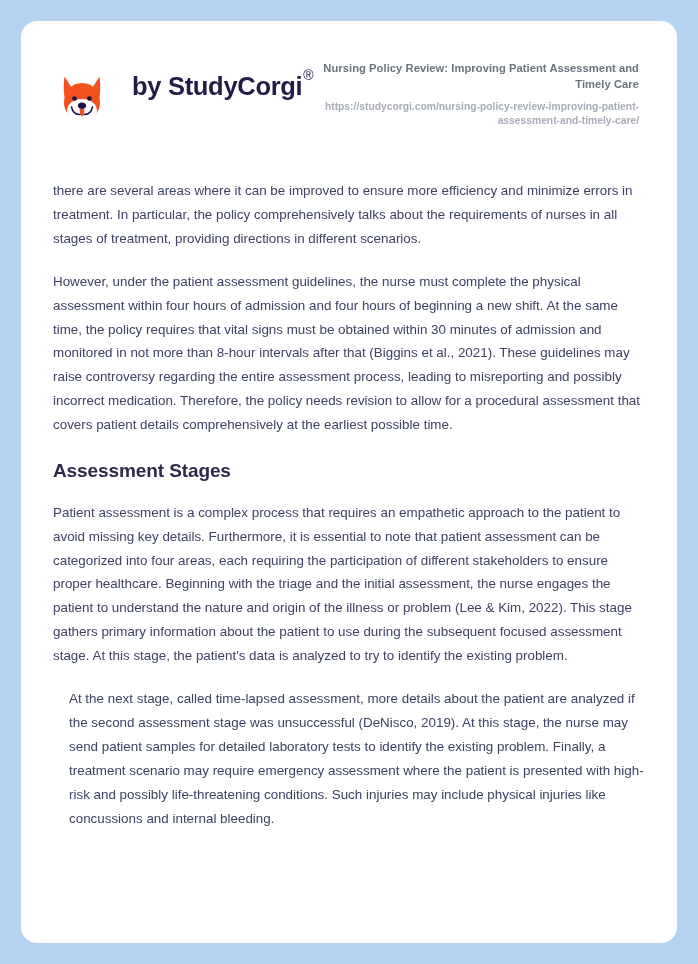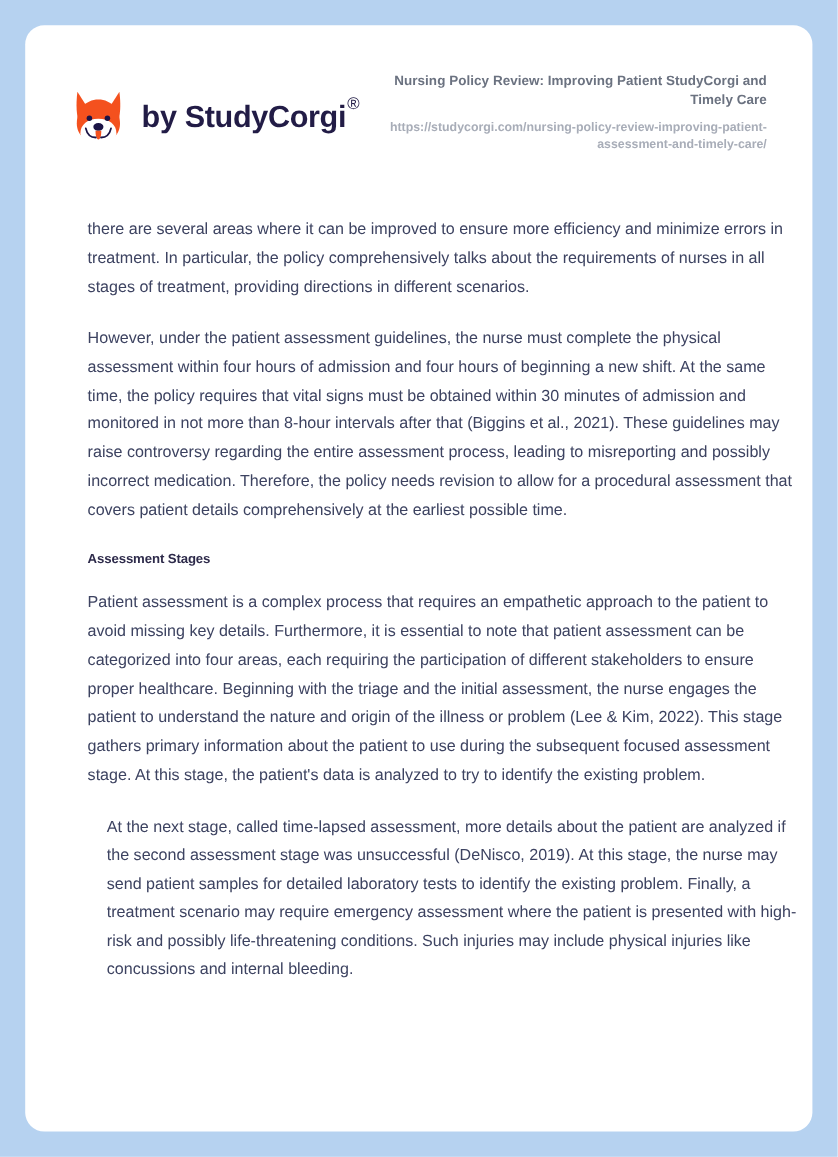--- a/index.html
+++ b/index.html
@@ -34,22 +34,22 @@
     width: 100%;
     height: 80px;
     display: flex;
     align-items: flex-start;
     justify-content: space-between;
     padding: 0 38px 0 38px;
   }
 
   .brand {
     display: flex;
-    align-items: center;
-    gap: 13px;
+    align-items: flex-start;
+    gap: 27px;
     padding-top: 14px;
   }
 
   .brand-mark {
     width: 46px;
     height: 48px;
     flex: none;
     display: block;
   }
 
@@ -92,37 +92,37 @@
     font-size: 10.3px;
     font-weight: bold;
     color: #a8adb8;
     line-height: 1.42;
     word-break: break-word;
   }
 
   
   .doc-body {
     position: absolute;
-    left: 52px;
+    left: 32px;
     top: 158px;
     width: 596px;
   }
 
   .doc-body p {
     font-size: 13.4px;
     line-height: 23.9px;
     color: #3d4361;
     margin-bottom: 19px;
     text-align: left;
   }
 
   .doc-body p:last-child { margin-bottom: 0; margin-left: 16px; }
 
   .section-heading {
-    font-size: 11px;
+    font-size: 19px;
     font-weight: bold;
     color: #2d2a4a;
     line-height: 1.3;
     margin-top: 22px;
     margin-bottom: 17px;
     letter-spacing: -0.1px;
   }
 </style>
 </head>
 <body>
@@ -148,21 +148,21 @@
 
         <path d="M20.6 36 L25.4 36 C25.4 40.5 24.6 43.2 23 43.2 C21.4 43.2 20.6 40.5 20.6 36 Z" fill="#f4511e"></path>
 
         <path d="M12.5 34 C13.6 39 17 41.6 20.8 41.6" stroke="#1b1446" stroke-width="1.5" fill="none" stroke-linecap="round"></path>
         <path d="M33.5 34 C32.4 39 29 41.6 25.2 41.6" stroke="#1b1446" stroke-width="1.5" fill="none" stroke-linecap="round"></path>
       </svg>
       <div class="brand-wordmark"><span>by StudyCorgi</span><span class="brand-reg">®</span></div>
     </div>
 
     <div class="header-meta">
-      <div class="header-title">Nursing Policy Review: Improving Patient StudyCorgi and Timely Care</div>
+      <div class="header-title">Nursing Policy Review: Improving Patient Assessment and Timely Care</div>
       <div class="header-url">https://studycorgi.com/nursing-policy-review-improving-patient-assessment-and-timely-care/</div>
     </div>
 
   </div>
 
   <div class="doc-body">
     <p>there are several areas where it can be improved to ensure more efficiency and minimize errors in treatment. In particular, the policy comprehensively talks about the requirements of nurses in all stages of treatment, providing directions in different scenarios.</p>
     <p>However, under the patient assessment guidelines, the nurse must complete the physical assessment within four hours of admission and four hours of beginning a new shift. At the same time, the policy requires that vital signs must be obtained within 30 minutes of admission and monitored in not more than 8-hour intervals after that (Biggins et al., 2021). These guidelines may raise controversy regarding the entire assessment process, leading to misreporting and possibly incorrect medication. Therefore, the policy needs revision to allow for a procedural assessment that covers patient details comprehensively at the earliest possible time.</p>
     <h2 class="section-heading">Assessment Stages</h2>
     <p>Patient assessment is a complex process that requires an empathetic approach to the patient to avoid missing key details. Furthermore, it is essential to note that patient assessment can be categorized into four areas, each requiring the participation of different stakeholders to ensure proper healthcare. Beginning with the triage and the initial assessment, the nurse engages the patient to understand the nature and origin of the illness or problem (Lee &amp; Kim, 2022). This stage gathers primary information about the patient to use during the subsequent focused assessment stage. At this stage, the patient's data is analyzed to try to identify the existing problem.</p>

